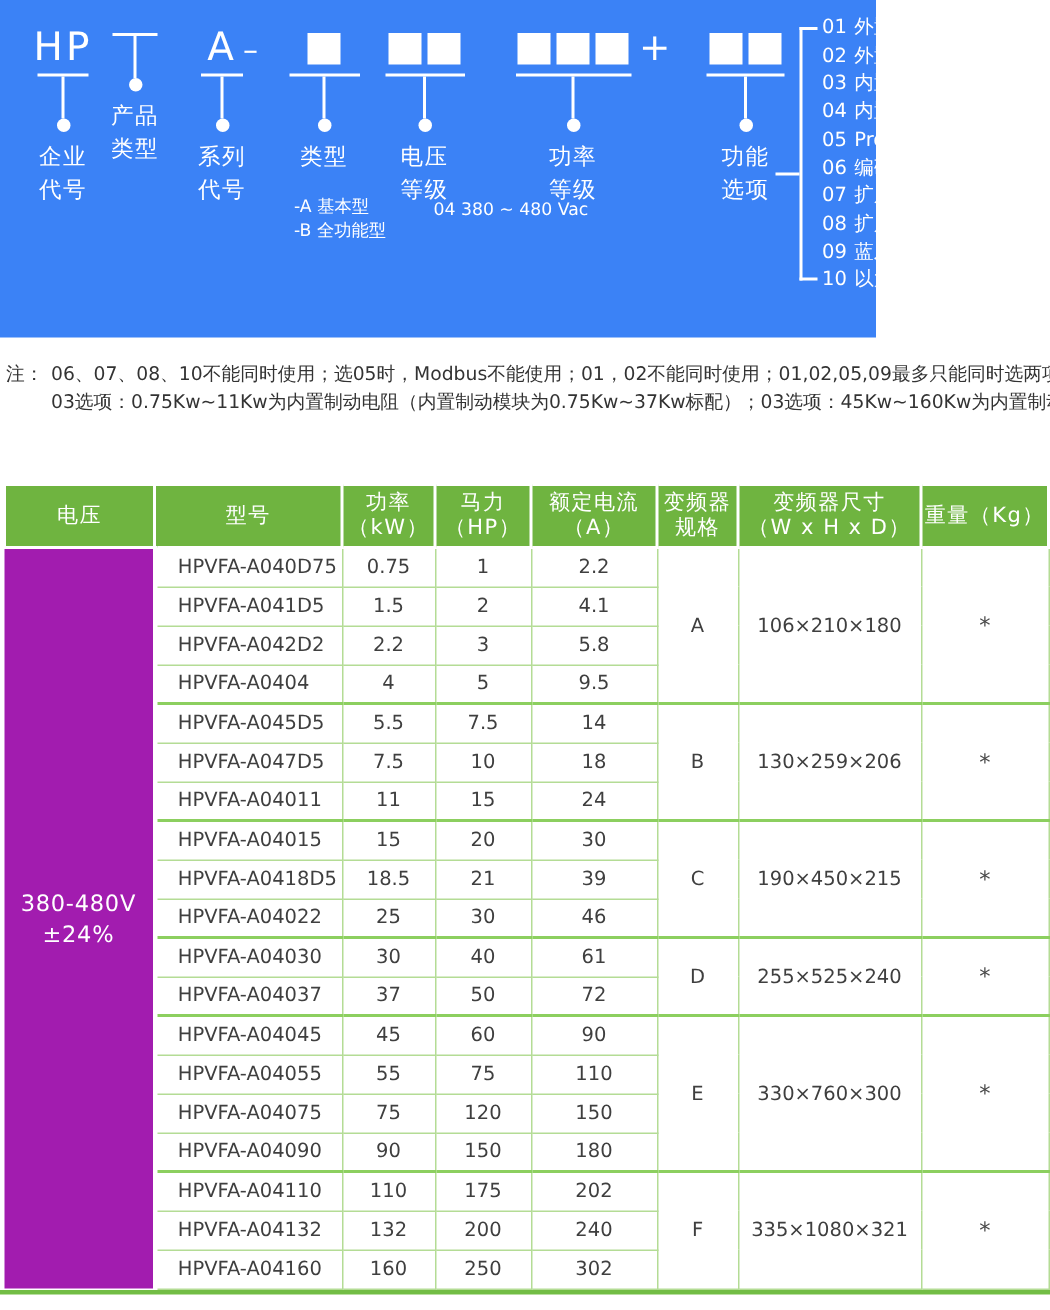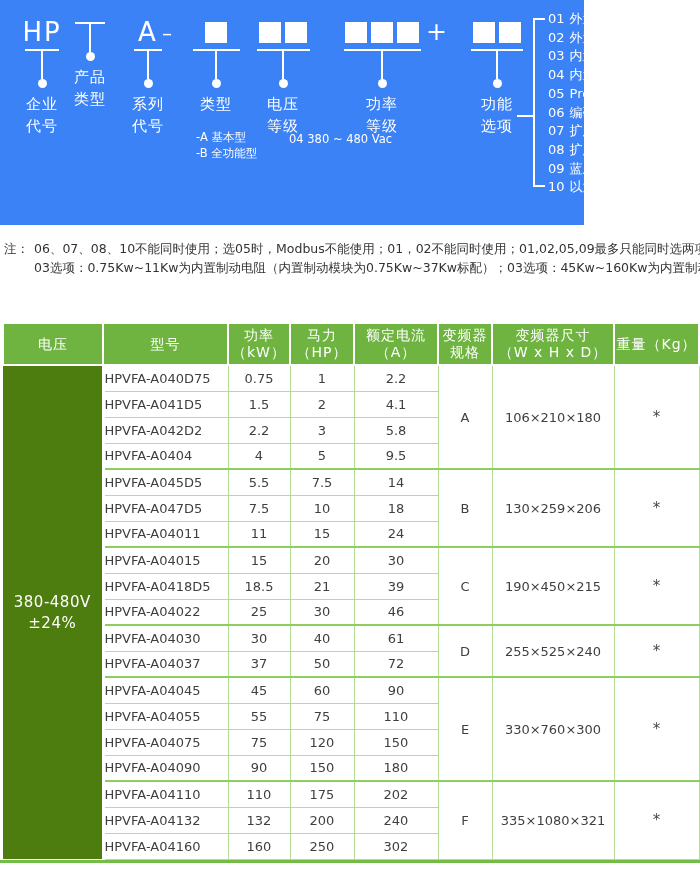--- a/index.html
+++ b/index.html
@@ -37,23 +37,23 @@
   .note-prefix{flex:0 0 30px;}
   .note-indent{margin-left:30px;white-space:nowrap;}
 
   
   .table-zone{position:absolute;left:0;top:322px;width:700px;}
   table.spec-table{border-collapse:collapse;table-layout:fixed;width:696px;margin-left:2px;}
   .spec-table thead th{background:#6fb440;color:#fff;border:2px solid #ffffff;font-size:14px;
         font-weight:normal;height:40px;line-height:17px;padding:0;letter-spacing:1px;}
   .spec-table tbody tr{height:26px;}
   .spec-table tbody td{border:1px solid #b4dc95;font-size:13px;color:#3f3f3f;text-align:center;padding:0;}
-  .spec-table tbody td.model{text-align:left;}
+  .spec-table tbody td.model{text-align:left;padding-left:14px;}
   .spec-table tbody tr.group-start td{border-top:2px solid #8ccf5f;}
-  .spec-table td.voltage-cell{background:#4d7c0f;color:#fff;border:none;border-right:3px solid #ffffff;
+  .spec-table td.voltage-cell{background:#a21caf;color:#fff;border:none;border-right:3px solid #ffffff;
         font-size:15px;line-height:21px;text-align:center;letter-spacing:0.5px;}
   .spec-table td.weight{font-size:15px;color:#4a4a4a;}
   .bottom-line{width:700px;height:3px;background:#72bd45;}
 </style>
 </head>
 <body>
 
 <div class="page">
 
   <div class="diagram">

